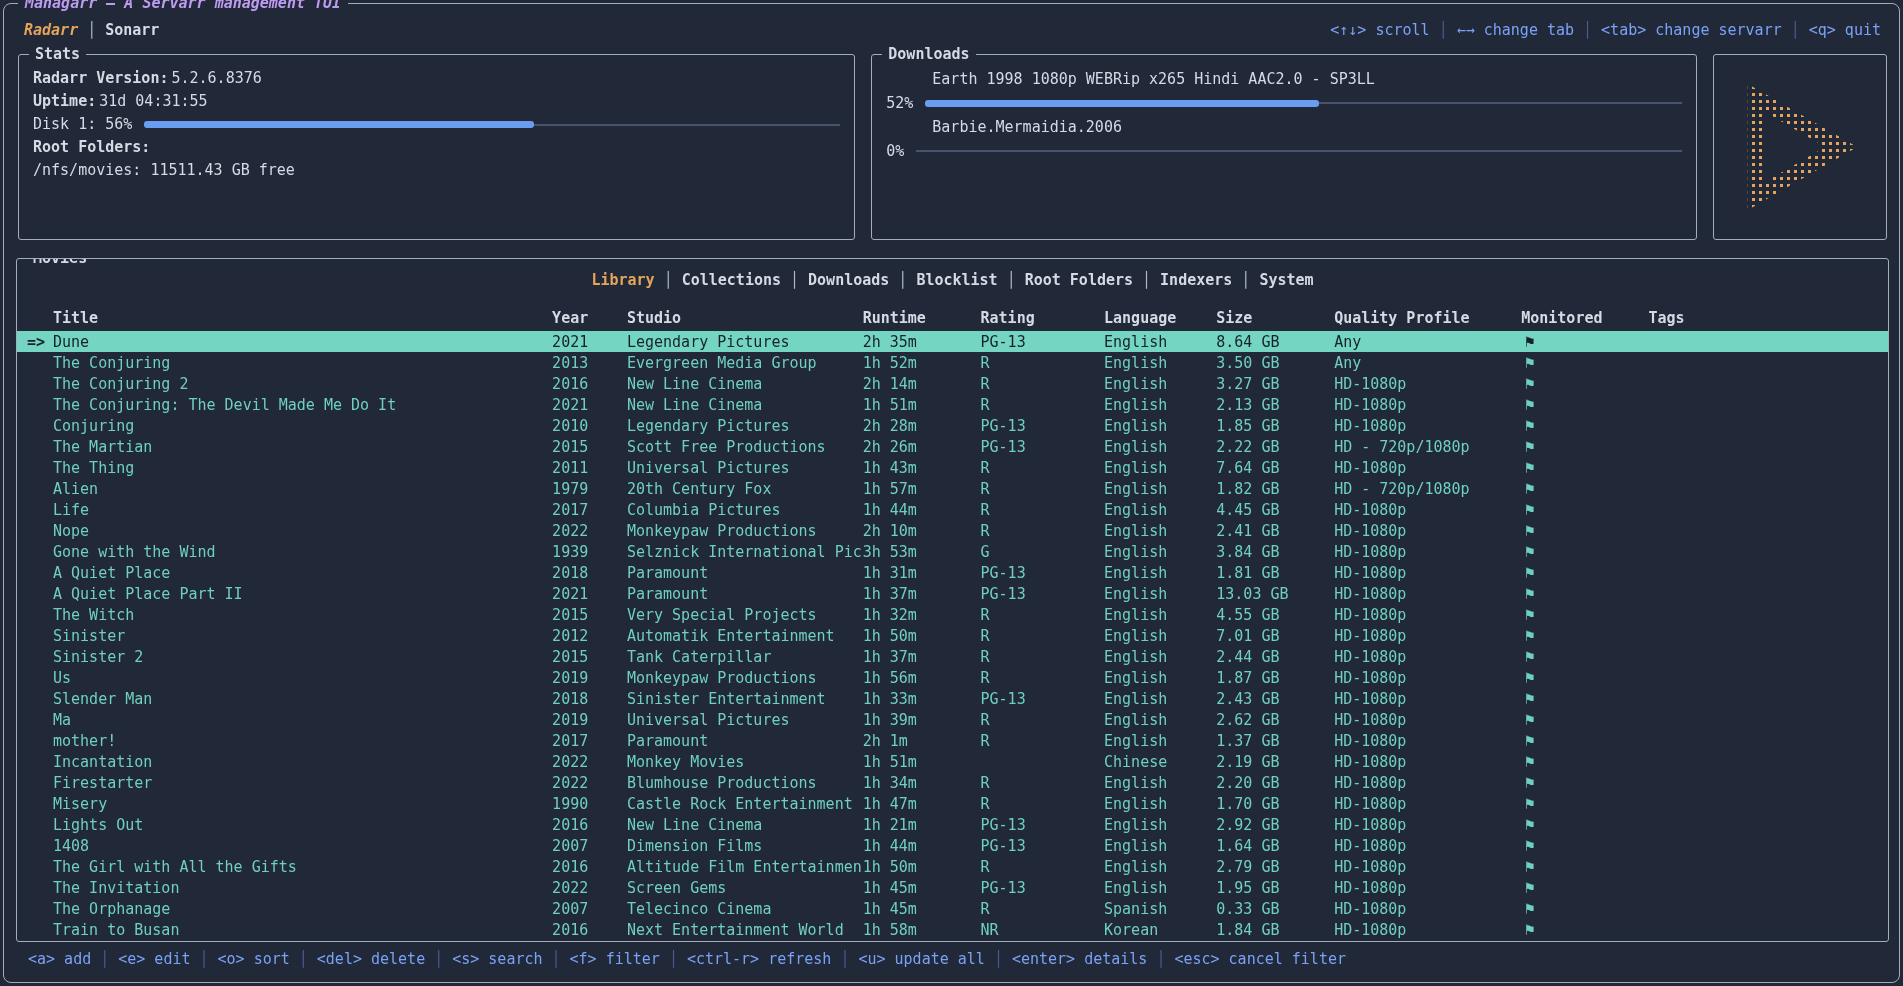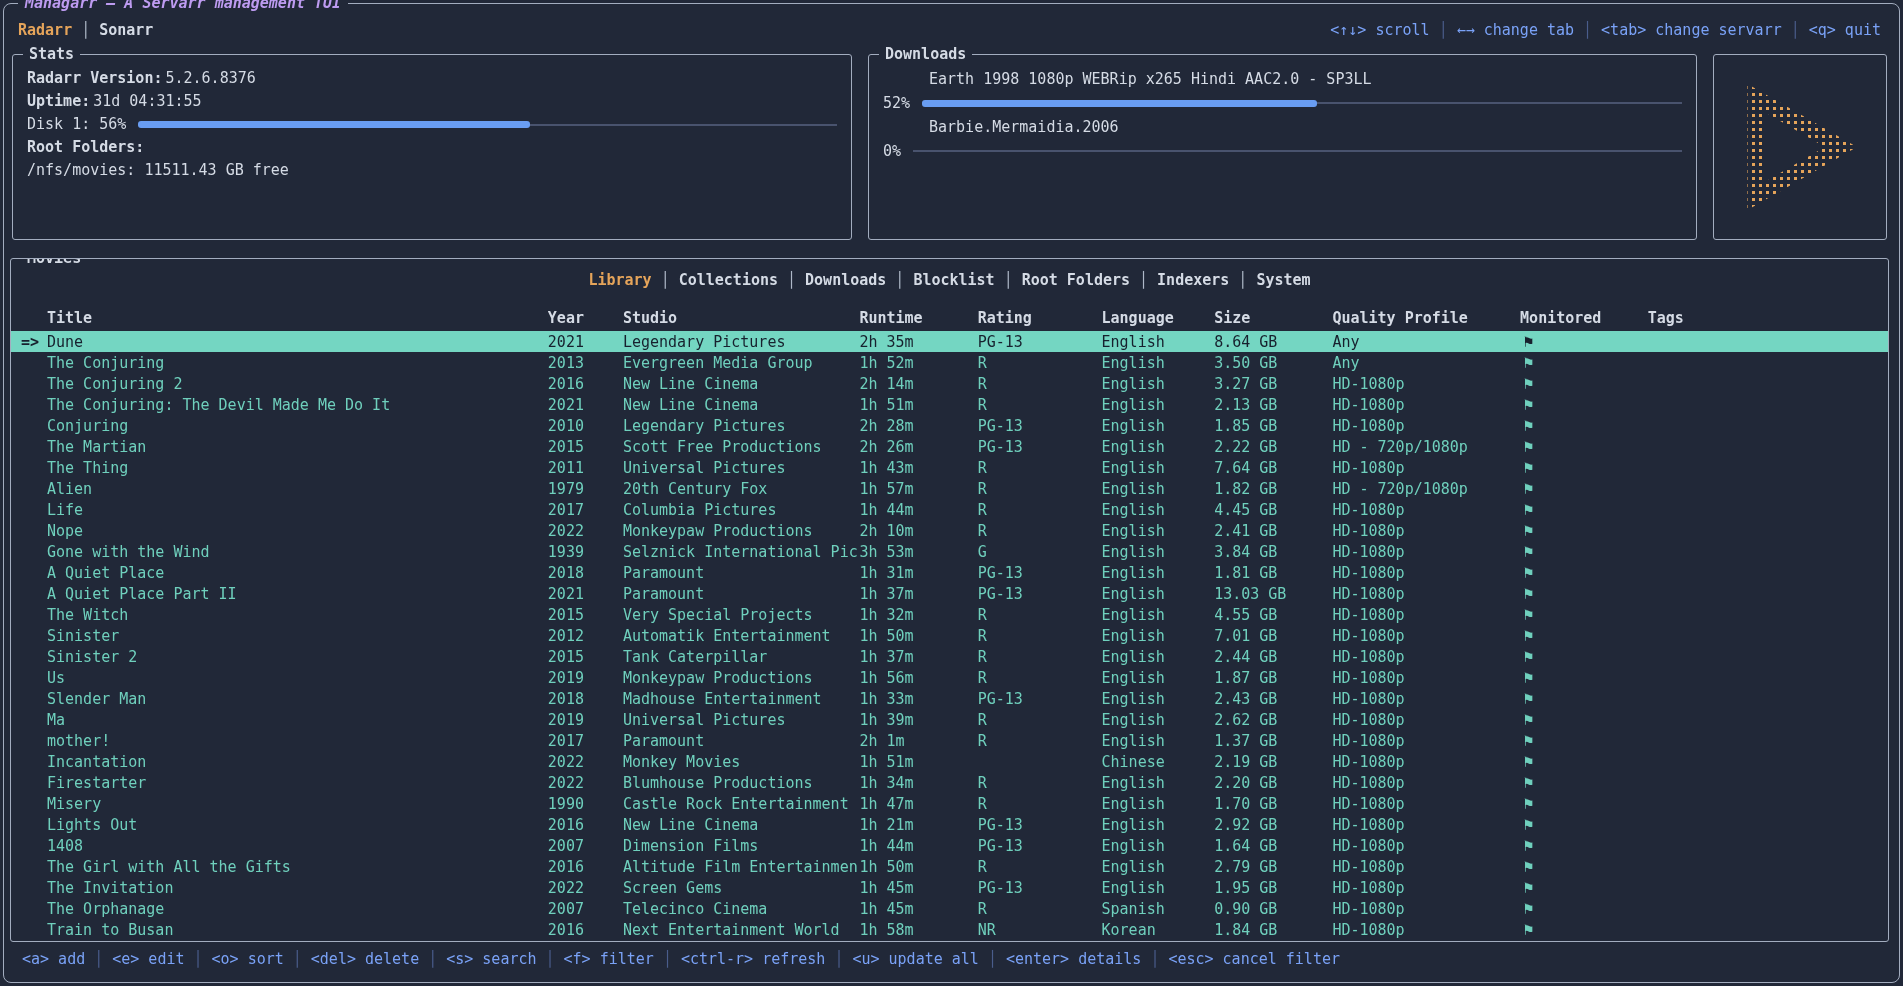--- a/index.html
+++ b/index.html
@@ -6,28 +6,28 @@
     --bg:#212838; --border:#a3adbf; --fg:#d5dbe5; --orange:#e5a45a; --magenta:#bd9bf0;
     --blue:#7aa2f7; --teal:#6fd0bd; --selbg:#74d6c2; --seltext:#17212e; --fill:#699df2;
     --dim:#5b6478; --track:#49536e;
   }
   *{margin:0;padding:0;box-sizing:border-box;}
   html,body{width:1903px;height:986px;overflow:hidden;}
   body{background:var(--bg);font-family:"DejaVu Sans Mono",monospace;font-size:15px;color:var(--fg);position:relative;}
   [data-interactable="true"]{cursor:pointer;}
 
   .app{position:absolute;inset:3px;background:var(--bg);border:1px solid var(--border);border-radius:8px;
-       display:flex;flex-direction:column;padding:14px 10px 8px 6px;}
+       display:flex;flex-direction:column;padding:14px 10px 8px 12px;}
   .app-title{position:absolute;top:-11px;left:14px;background:var(--bg);padding:0 7px;line-height:20px;
        color:var(--magenta);font-style:italic;font-weight:bold;}
 
   .topbar{display:flex;justify-content:space-between;align-items:center;height:24px;padding:0 8px;}
   .servarr-tabs{display:flex;align-items:center;font-weight:bold;}
   .tab{color:var(--fg);}
-  .tab.active{color:var(--orange);}
+  .tab.active{color:var(--orange);font-style:italic;}
   .sep{color:var(--dim);margin:0 9px;font-weight:normal;}
   .servarr-tabs .sep,.movie-tabs .sep{color:#aeb8c8;}
   .top-help{color:var(--blue);}
   .top-help .sep,.footer .sep{color:#4a5d8c;}
 
   .top-panels{display:flex;gap:16px;height:186px;margin-top:12px;padding:0 2px;}
   .panel{position:relative;background:var(--bg);border:1px solid var(--border);border-radius:3px;}
   .panel-title{position:absolute;top:-11px;left:10px;background:var(--bg);padding:0 6px;line-height:20px;
        font-weight:bold;color:var(--fg);}
 
@@ -378,21 +378,21 @@
             <td data-interactable="false">R</td>
             <td data-interactable="false">English</td>
             <td data-interactable="false">1.87 GB</td>
             <td data-interactable="false">HD-1080p</td>
             <td data-interactable="false"><span class="mon-icon" data-interactable="false">⚑</span></td>
             <td data-interactable="false"></td>
           </tr>
           <tr data-interactable="true">
             <td class="col-title" data-interactable="false"><span class="gutter" data-interactable="false"></span><span data-interactable="false">Slender Man</span></td>
             <td data-interactable="false">2018</td>
-            <td data-interactable="false">Madhouse Entertainment</td>
+            <td data-interactable="false">Sinister Entertainment</td>
             <td data-interactable="false">1h 33m</td>
             <td data-interactable="false">PG-13</td>
             <td data-interactable="false">English</td>
             <td data-interactable="false">2.43 GB</td>
             <td data-interactable="false">HD-1080p</td>
             <td data-interactable="false"><span class="mon-icon" data-interactable="false">⚑</span></td>
             <td data-interactable="false"></td>
           </tr>
           <tr data-interactable="true">
             <td class="col-title" data-interactable="false"><span class="gutter" data-interactable="false"></span><span data-interactable="false">Ma</span></td>
@@ -502,21 +502,21 @@
             <td data-interactable="false"><span class="mon-icon" data-interactable="false">⚑</span></td>
             <td data-interactable="false"></td>
           </tr>
           <tr data-interactable="true">
             <td class="col-title" data-interactable="false"><span class="gutter" data-interactable="false"></span><span data-interactable="false">The Orphanage</span></td>
             <td data-interactable="false">2007</td>
             <td data-interactable="false">Telecinco Cinema</td>
             <td data-interactable="false">1h 45m</td>
             <td data-interactable="false">R</td>
             <td data-interactable="false">Spanish</td>
-            <td data-interactable="false">0.90 GB</td>
+            <td data-interactable="false">0.33 GB</td>
             <td data-interactable="false">HD-1080p</td>
             <td data-interactable="false"><span class="mon-icon" data-interactable="false">⚑</span></td>
             <td data-interactable="false"></td>
           </tr>
           <tr data-interactable="true">
             <td class="col-title" data-interactable="false"><span class="gutter" data-interactable="false"></span><span data-interactable="false">Train to Busan</span></td>
             <td data-interactable="false">2016</td>
             <td data-interactable="false">Next Entertainment World</td>
             <td data-interactable="false">1h 58m</td>
             <td data-interactable="false">NR</td>

